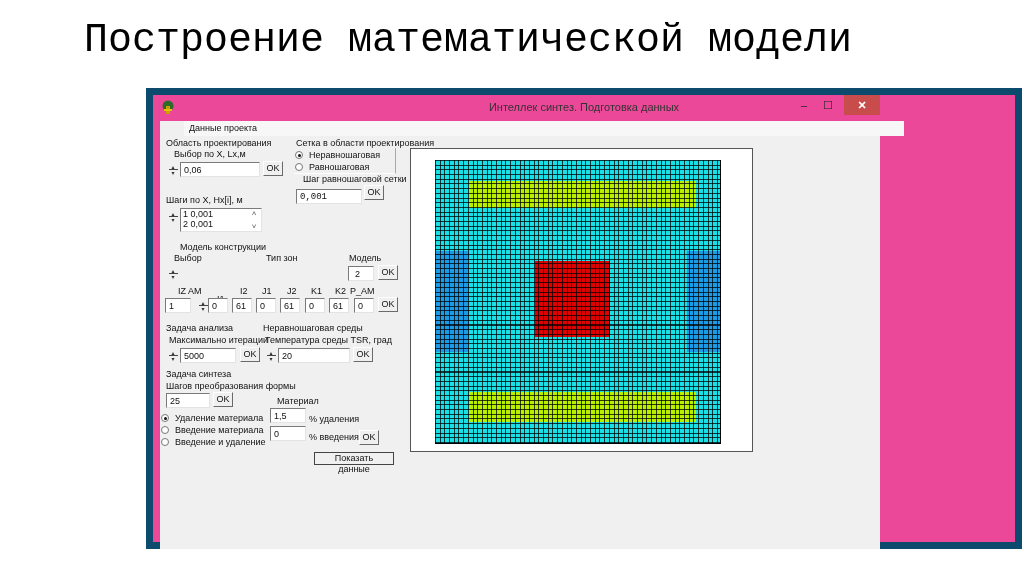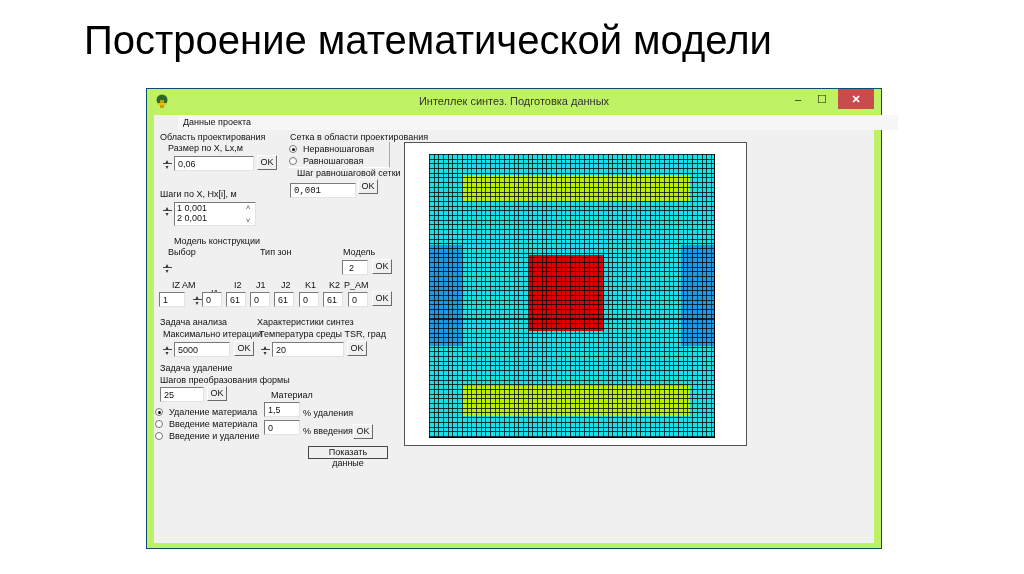--- a/index.html
+++ b/index.html
@@ -1,27 +1,27 @@
 <!DOCTYPE html>
 <html><head>
 <meta charset="utf-8">
 <style>
   * { box-sizing: border-box; margin: 0; padding: 0; }
   html, body { width: 1024px; height: 574px; background: #ffffff; overflow: hidden; }
   body { position: relative; font-family: "Liberation Sans", sans-serif; }
 
   .slide-title {
     position: absolute; left: 84px; top: 18px;
-    font-family: Liberation Sans, sans-serif; font-size: 40px; color: #000;
+    font-family: Liberation Mono, monospace; font-size: 40px; color: #000;
     letter-spacing: 0px; white-space: nowrap;
   }
 
   .window {
-    position: absolute; left: 146px; top: 88px; width: 736px; height: 461px;
-    background: #bef264; border: 1px solid #0c4a6e;
+    position: absolute; left: 146px; top: 88px; width: 876px; height: 461px;
+    background: #ec4899; border: 7px solid #0c4a6e;
   }
   .titlebar { position: absolute; left: 0; top: 0; width: 100%; height: 26px; }
   .app-icon {
     position: absolute; left: 8px; top: 5px; width: 14px; height: 15px;
   }
   .win-title {
     position: absolute; left: 0; right: 0; top: 6px; text-align: center;
     font-size: 11px; color: #333;
   }
   .win-btn { position: absolute; top: 0; height: 20px; display: flex; align-items: center; justify-content: center; font-size: 11px; color: #222; }
@@ -118,21 +118,21 @@
     <div class="win-btn btn-max">☐</div>
     <div class="win-btn btn-close">✕</div>
   </div>
 
   <div class="client">
     <div class="menubar">
       <span>Данные проекта</span>
     </div>
 
     <div class="lbl" style="left:6px; top:17px;">Область проектирования</div>
-    <div class="lbl" style="left:14px; top:28px;">Размер по X, Lx,м</div>
+    <div class="lbl" style="left:14px; top:28px;">Выбор по X, Lx,м</div>
     <div class="spin" style="left:8px; top:41px;">
         <span>▴</span>
         <span>▾</span>
       </div>
     <div class="edit" style="left:20px; top:41px; width:80px;">0,06</div>
     <div class="okbtn" style="left:103px; top:40px;">OK</div>
 
     <div class="lbl" style="left:6px; top:74px;">Шаги по X, Hx[i], м</div>
     <div class="spin" style="left:8px; top:88px;">
         <span>▴</span>
@@ -189,37 +189,37 @@
     <div class="edit" style="left:48px; top:177px; width:20px;">0</div>
     <div class="edit" style="left:72px; top:177px; width:20px;">61</div>
     <div class="edit" style="left:96px; top:177px; width:20px;">0</div>
     <div class="edit" style="left:120px; top:177px; width:20px;">61</div>
     <div class="edit" style="left:145px; top:177px; width:20px;">0</div>
     <div class="edit" style="left:169px; top:177px; width:20px;">61</div>
     <div class="edit" style="left:194px; top:177px; width:20px;">0</div>
     <div class="okbtn" style="left:218px; top:176px;">OK</div>
 
     <div class="lbl" style="left:6px; top:202px;">Задача анализа</div>
-    <div class="lbl" style="left:103px; top:202px;">Характеристики синтез</div>
+    <div class="lbl" style="left:103px; top:202px;">Неравношаговая среды</div>
     <div class="lbl" style="left:9px; top:214px;">Максимально итерации</div>
     <div class="lbl" style="left:105px; top:214px;">Температура среды TSR, град</div>
     <div class="spin" style="left:8px; top:227px;">
         <span>▴</span>
         <span>▾</span>
       </div>
     <div class="edit" style="left:20px; top:227px; width:56px;">5000</div>
     <div class="okbtn" style="left:80px; top:226px;">OK</div>
     <div class="spin" style="left:106px; top:227px;">
         <span>▴</span>
         <span>▾</span>
       </div>
     <div class="edit" style="left:118px; top:227px; width:72px;">20</div>
     <div class="okbtn" style="left:193px; top:226px;">OK</div>
 
-    <div class="lbl" style="left:6px; top:248px;">Задача удаление</div>
+    <div class="lbl" style="left:6px; top:248px;">Задача синтеза</div>
     <div class="lbl" style="left:6px; top:260px;">Шагов преобразования формы</div>
     <div class="edit" style="left:6px; top:272px; width:44px;">25</div>
     <div class="okbtn" style="left:53px; top:271px;">OK</div>
     <div class="lbl" style="left:117px; top:275px;">Материал</div>
 
     <div class="radio" style="left:1px; top:292px;">
       <span class="dot on"></span>
       <span>Удаление материала</span>
     </div>
     <div class="radio" style="left:1px; top:304px;">

